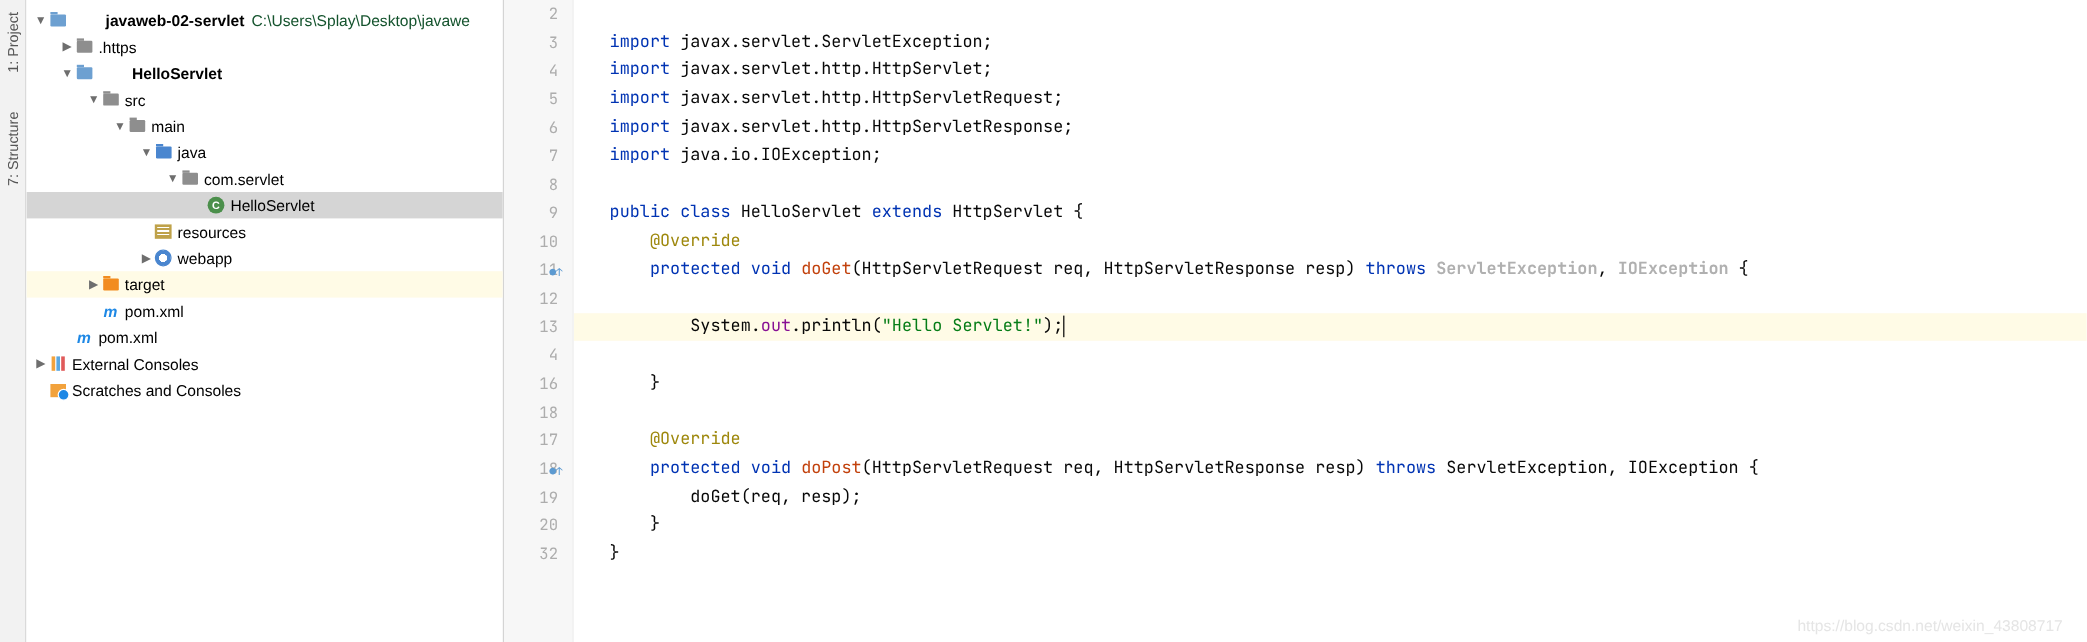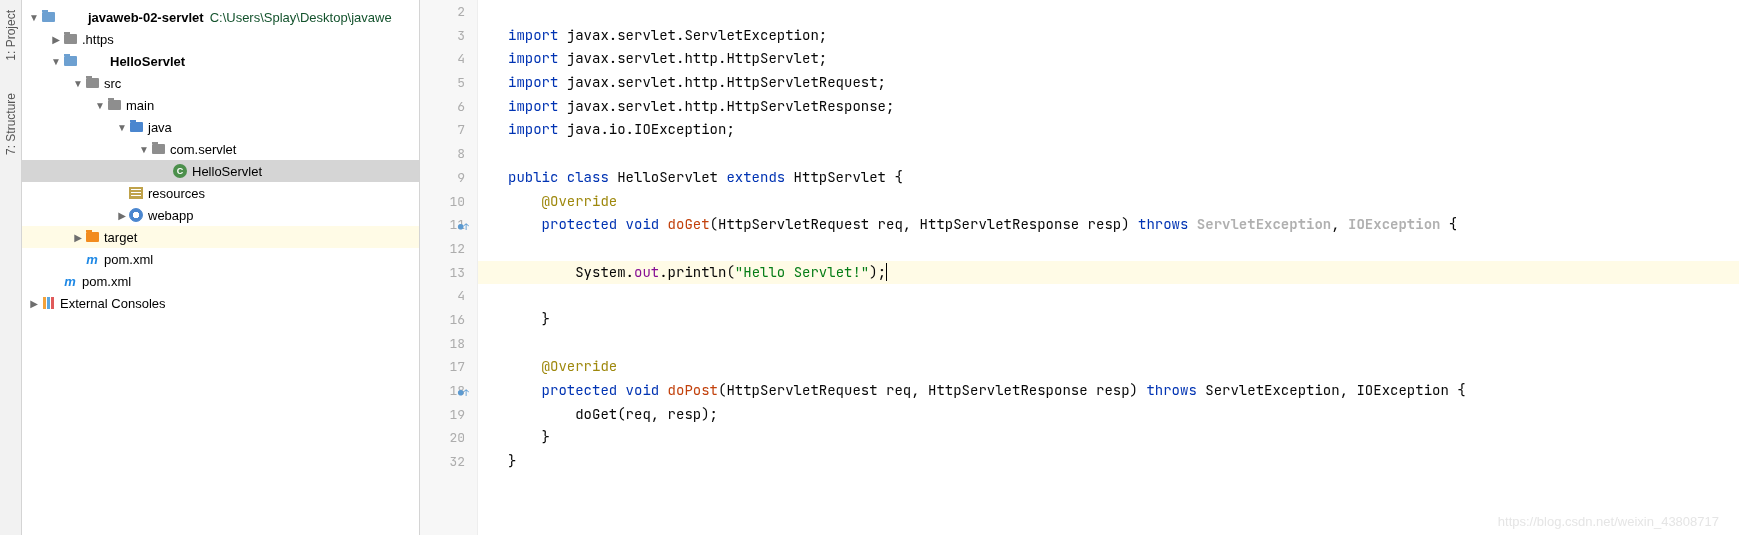--- a/index.html
+++ b/index.html
@@ -149,20 +149,26 @@
     <span class="arrow">▶</span>
     <span class="icon">
         <span class="lib-icon">
           <span></span>
           <span></span>
           <span></span>
         </span>
       </span>
     <span>External Consoles</span>
   </div>
+  <div class="tree-row" style="padding-left:18px">
+    <span class="icon">
+        <span class="scratch-icon"></span>
+      </span>
+    <span>Scratches and Consoles</span>
+  </div>
 </div>
 
 <div class="editor">
   <div class="gutter" id="gutter">
       <div class="gutter-line">2</div>
       <div class="gutter-line">3</div>
       <div class="gutter-line">4</div>
       <div class="gutter-line">5</div>
       <div class="gutter-line">6</div>
       <div class="gutter-line">7</div>

